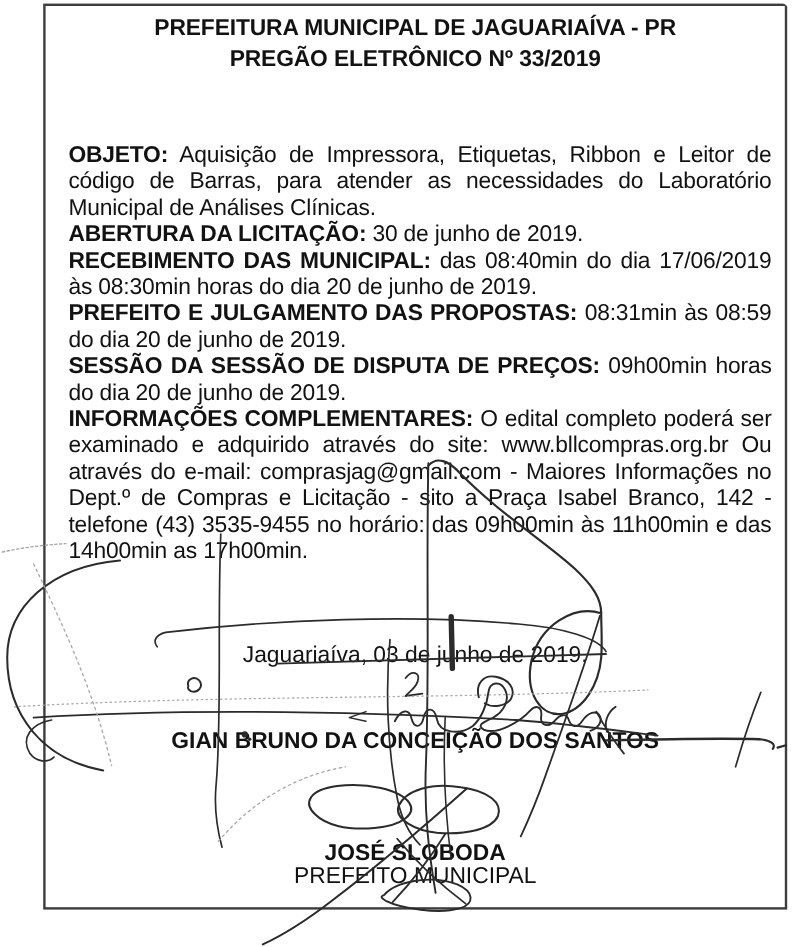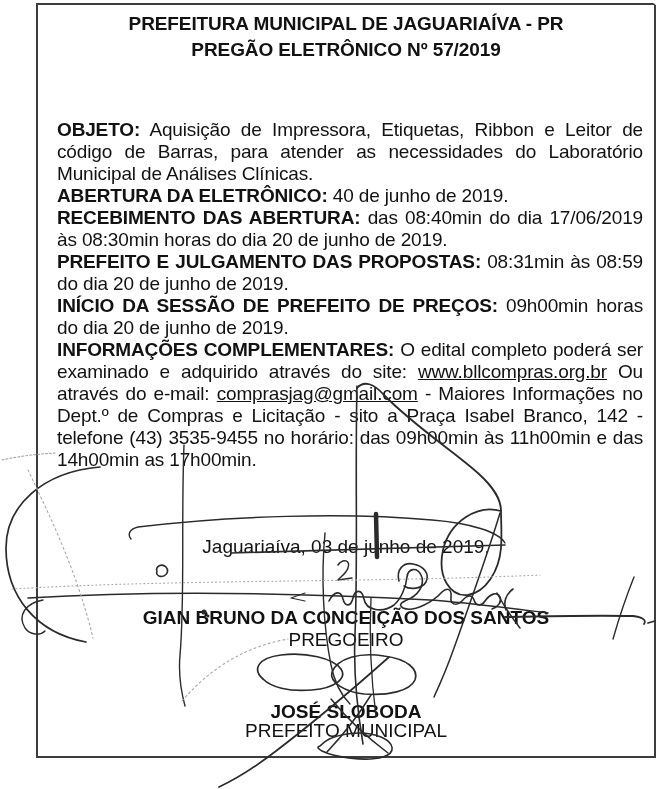--- a/index.html
+++ b/index.html
@@ -25,21 +25,21 @@
     white-space:nowrap;
   }
   .hb{font-weight:bold;}
   .bodytext{
     position:absolute;top:114px;left:19px;width:586px;
     font-size:19px;line-height:22px;
     letter-spacing:-0.15px;
   }
   .para{margin:0;text-align:justify;}
   .para .b{font-weight:bold;}
-  .para .u{text-decoration:underline;}
+  .para .u{}
   .dateline{
     position:absolute;top:531px;left:0;width:100%;
     text-align:center;font-size:19px;line-height:22px;
   }
   .sig{position:absolute;left:0;width:100%;text-align:center;font-size:19px;}
   .sig .name{font-weight:bold;}
   .sig1{top:602px;line-height:22px;}
   .sig2{top:697px;line-height:19px;}
   .ink{
     position:absolute;left:0;top:0;width:662px;height:789px;
@@ -50,37 +50,36 @@
 </style>
 </head>
 <body>
 
 <div class="page" style="--text: #121212; --border: #3d3d3d; --ink: #2b2b2b; --ink-faint: #a8a8a8;">
 
   <div class="doc-border">
 
     <div class="header">
       <div class="hb">PREFEITURA MUNICIPAL DE JAGUARIAÍVA - PR</div>
-      <div class="hb">PREGÃO ELETRÔNICO Nº 57/2019</div>
+      <div class="hb">PREGÃO ELETRÔNICO Nº 33/2019</div>
     </div>
 
     <div class="bodytext">
         <p class="para"><span class="b">OBJETO:</span><span> Aquisição de Impressora, Etiquetas, Ribbon e Leitor de código de Barras, para atender as necessidades do Laboratório Municipal de Análises Clínicas.</span></p>
-        <p class="para"><span class="b">ABERTURA DA ELETRÔNICO:</span><span> 40 de junho de 2019.</span></p>
-        <p class="para"><span class="b">RECEBIMENTO DAS ABERTURA:</span><span> das 08:40min do dia 17/06/2019 às 08:30min horas do dia 20 de junho de 2019.</span></p>
+        <p class="para"><span class="b">ABERTURA DA LICITAÇÃO:</span><span> 30 de junho de 2019.</span></p>
+        <p class="para"><span class="b">RECEBIMENTO DAS MUNICIPAL:</span><span> das 08:40min do dia 17/06/2019 às 08:30min horas do dia 20 de junho de 2019.</span></p>
         <p class="para"><span class="b">PREFEITO E JULGAMENTO DAS PROPOSTAS:</span><span> 08:31min às 08:59 do dia 20 de junho de 2019.</span></p>
-        <p class="para"><span class="b">INÍCIO DA SESSÃO DE PREFEITO DE PREÇOS:</span><span> 09h00min horas do dia 20 de junho de 2019.</span></p>
+        <p class="para"><span class="b">SESSÃO DA SESSÃO DE DISPUTA DE PREÇOS:</span><span> 09h00min horas do dia 20 de junho de 2019.</span></p>
         <p class="para"><span class="b">INFORMAÇÕES COMPLEMENTARES:</span><span> O edital completo poderá ser examinado e adquirido através do site: </span><span class="u">www.bllcompras.org.br</span><span> Ou através do e-mail: </span><span class="u">comprasjag@gmail.com</span><span> - Maiores Informações no Dept.º de Compras e Licitação - sito a Praça Isabel Branco, 142 - telefone (43) 3535-9455 no horário: das 09h00min às 11h00min e das 14h00min as 17h00min.</span></p>
       </div>
 
     <div class="dateline">Jaguariaíva, 03 de junho de 2019.</div>
 
     <div class="sig sig1">
       <div class="name">GIAN BRUNO DA CONCEIÇÃO DOS SANTOS</div>
-      <div class="role">PREGOEIRO</div>
     </div>
 
     <div class="sig sig2">
       <div class="name">JOSÉ SLOBODA</div>
       <div class="role">PREFEITO MUNICIPAL</div>
     </div>
 
   </div>
 
   <svg class="ink" viewBox="0 0 662 789" xmlns="http://www.w3.org/2000/svg">

